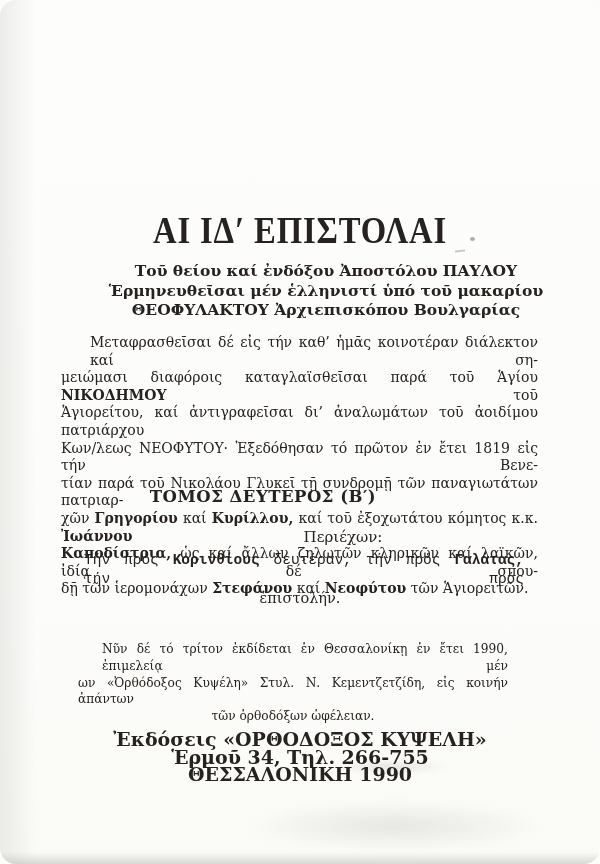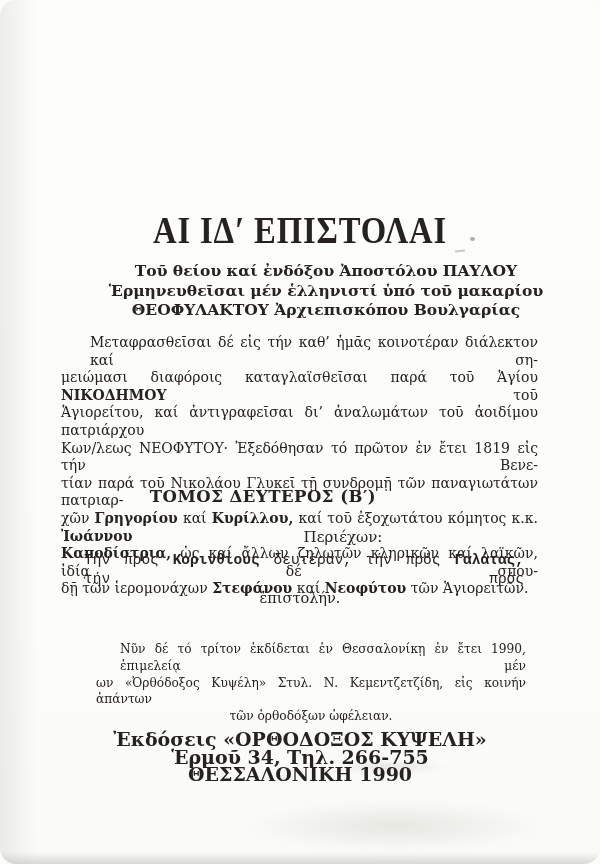--- a/index.html
+++ b/index.html
@@ -99,21 +99,21 @@
     font-size: 15px;
     margin-left: 43px;
   }
   .contents {
     position: absolute; top: 551px; left: 76px; width: 448px;
     font-size: 14.5px;
     line-height: 19px;
   }
   .contents .pad { padding-left: 8px; font-family: Liberation Mono, monospace; }
   .edition {
-    position: absolute; top: 641px; left: 96px; width: 430px;
+    position: absolute; top: 641px; left: 78px; width: 430px;
     font-size: 12.2px;
     line-height: 16.8px;
   }
   .publisher {
     position: absolute; top: 731px; left: 0; width: 600px;
     text-align: center;
     font-size: 19px;
     font-weight: bold;
     line-height: 17.5px;
   }

